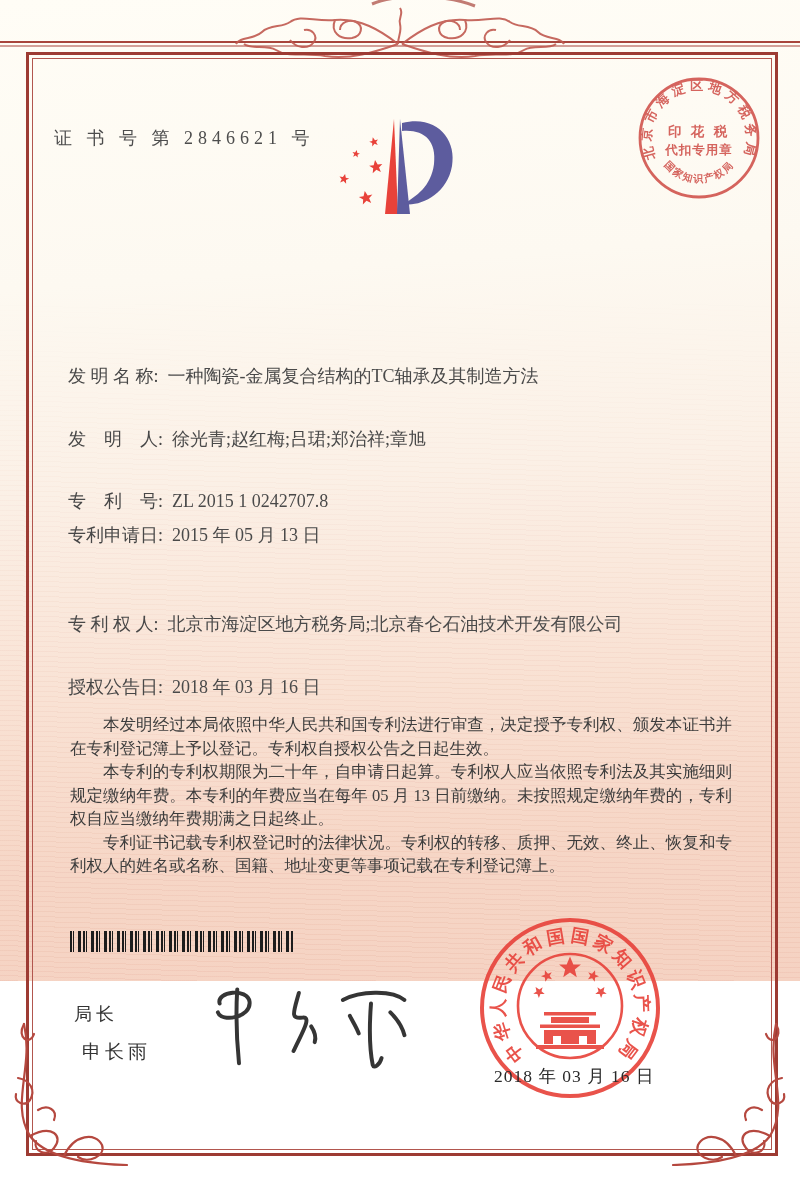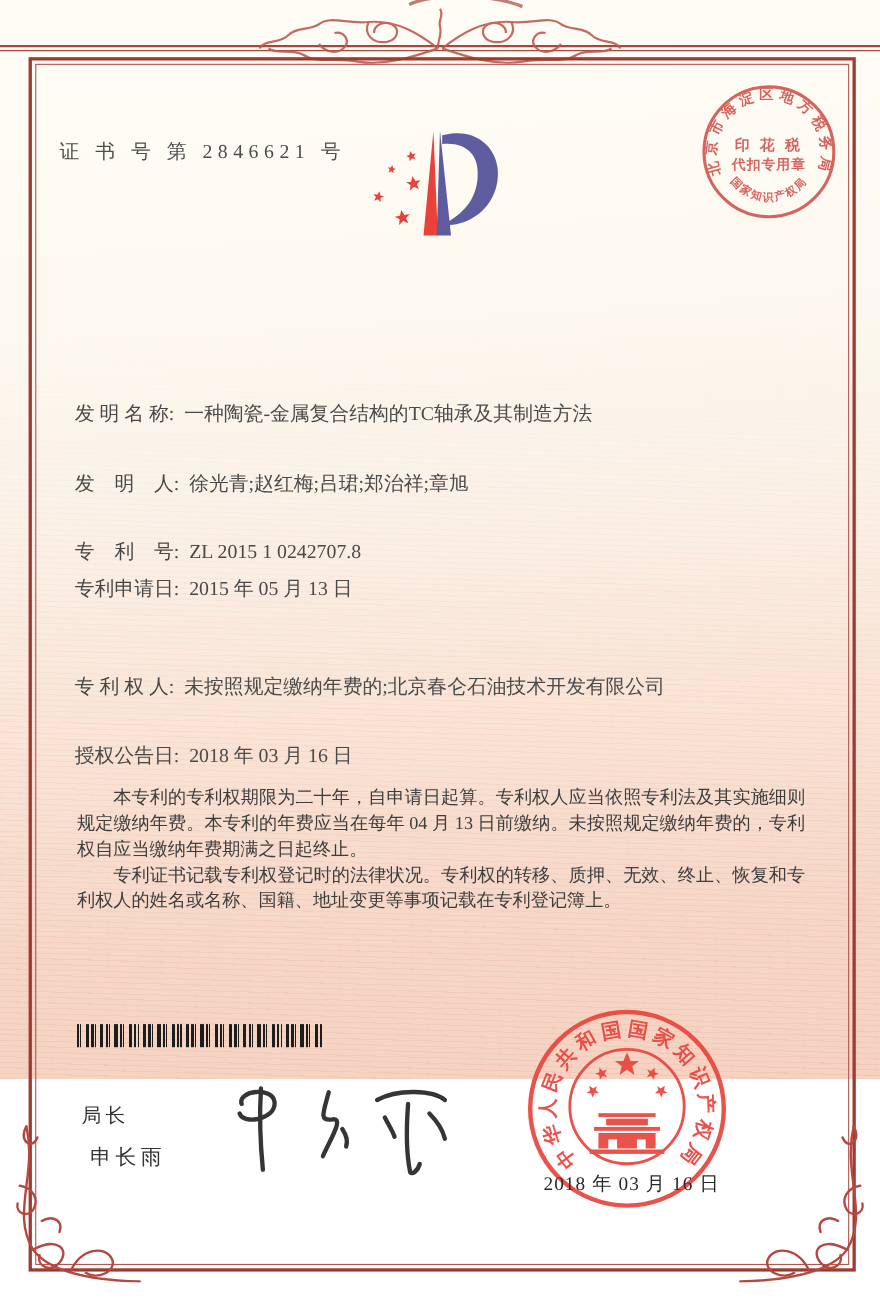--- a/index.html
+++ b/index.html
@@ -108,28 +108,29 @@
   <div class="field f1">
     <span class="flabel">发　明　人:</span><span class="fvalue">徐光青;赵红梅;吕珺;郑治祥;章旭</span>
   </div>
   <div class="field f2">
     <span class="flabel">专　利　号:</span><span class="fvalue">ZL 2015 1 0242707.8</span>
   </div>
   <div class="field f3">
     <span class="flabel">专利申请日:</span><span class="fvalue">2015 年 05 月 13 日</span>
   </div>
   <div class="field f4">
-    <span class="flabel">专 利 权 人:</span><span class="fvalue">未按照规定缴纳年费的;北京春仑石油技术开发有限公司</span>
+    <span class="flabel">专 利 权 人:</span><span class="fvalue">北京市海淀区地方税务局;北京春仑石油技术开发有限公司</span>
   </div>
   <div class="field f5">
     <span class="flabel">授权公告日:</span><span class="fvalue">2018 年 03 月 16 日</span>
   </div>
 
   <div class="body-text">
-    <p>本专利的专利权期限为二十年，自申请日起算。专利权人应当依照专利法及其实施细则规定缴纳年费。本专利的年费应当在每年 04 月 13 日前缴纳。未按照规定缴纳年费的，专利权自应当缴纳年费期满之日起终止。</p>
+    <p>本发明经过本局依照中华人民共和国专利法进行审查，决定授予专利权、颁发本证书并在专利登记簿上予以登记。专利权自授权公告之日起生效。</p>
+    <p>本专利的专利权期限为二十年，自申请日起算。专利权人应当依照专利法及其实施细则规定缴纳年费。本专利的年费应当在每年 05 月 13 日前缴纳。未按照规定缴纳年费的，专利权自应当缴纳年费期满之日起终止。</p>
     <p>专利证书记载专利权登记时的法律状况。专利权的转移、质押、无效、终止、恢复和专利权人的姓名或名称、国籍、地址变更等事项记载在专利登记簿上。</p>
   </div>
 
   <div class="barcode"></div>
 
   <div class="officer-title">局长</div>
   <div class="officer-name">申长雨</div>
 
   <svg class="sig-svg" width="220" height="100" viewBox="0 0 250 110">
     <g fill="none" stroke="#202020" stroke-width="4.5" stroke-linecap="round" opacity=".9">

